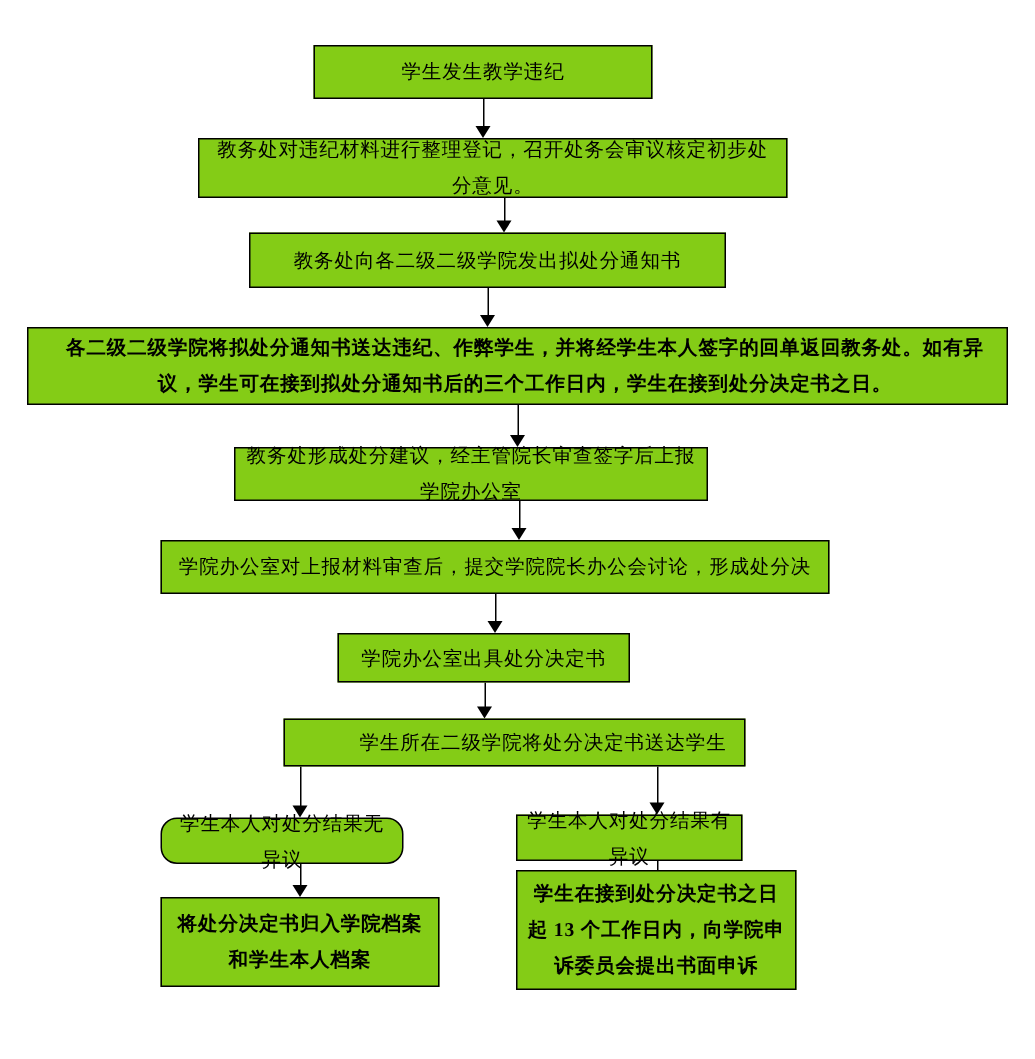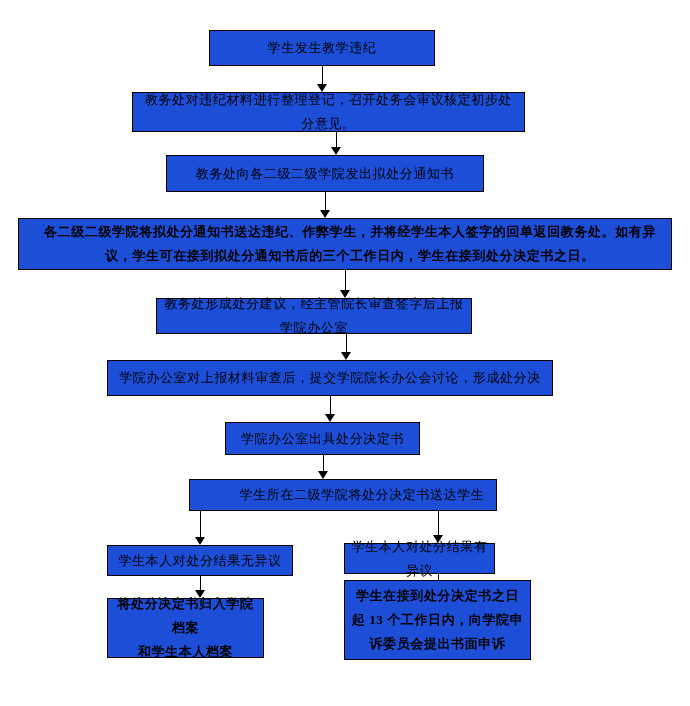--- a/index.html
+++ b/index.html
@@ -15,21 +15,21 @@
     position: relative;
     width: 690px;
     height: 706px;
     background: #ffffff;
     overflow: hidden;
   }
   .node {
     position: absolute;
     box-sizing: border-box;
     border: 1px solid #000000;
-    background: #1d4ed8;
+    background: #84cc16;
     display: flex;
     flex-direction: column;
     justify-content: center;
     align-items: center;
     font-size: 13px;
     line-height: 24px;
     letter-spacing: 0.6px;
     text-align: center;
     white-space: pre-wrap;
     padding: 0 6px;
@@ -99,18 +99,18 @@
 
   <div id="node-layer">
       <div class="node" style="left: 209px; top: 30px; width: 226px; height: 36px;"><span class="line">学生发生教学违纪</span></div>
       <div class="node" style="left: 95px; top: 92px; width: 393px; height: 40px; margin-left: 37px;"><span class="line">教务处对违纪材料进行整理登记，召开处务会审议核定初步处分意见。</span></div>
       <div class="node" style="left: 166px; top: 155px; width: 318px; height: 37px;"><span class="line">教务处向各二级二级学院发出拟处分通知书</span></div>
       <div class="node two-line-center align-left" style="left: 18px; top: 218px; width: 654px; height: 52px;"><span class="line">各二级二级学院将拟处分通知书送达违纪、作弊学生，并将经学生本人签字的回单返回教务处。如有异</span><span class="line">议，学生可在接到拟处分通知书后的三个工作日内，学生在接到处分决定书之日。</span></div>
       <div class="node" style="left: 156px; top: 298px; width: 316px; height: 36px;"><span class="line">教务处形成处分建议，经主管院长审查签字后上报学院办公室</span></div>
       <div class="node" style="left: 107px; top: 360px; width: 446px; height: 36px;"><span class="line">学院办公室对上报材料审查后，提交学院院长办公会讨论，形成处分决</span></div>
       <div class="node" style="left: 225px; top: 422px; width: 195px; height: 33px;"><span class="line">学院办公室出具处分决定书</span></div>
       <div class="node" style="left: 189px; top: 479px; width: 308px; height: 32px; padding-left: 44px;"><span class="line">学生所在二级学院将处分决定书送达学生</span></div>
-      <div class="node" style="left: 107px; top: 545px; width: 186px; height: 31px;"><span class="line">学生本人对处分结果无异议</span></div>
+      <div class="node" style="left: 107px; top: 545px; width: 162px; height: 31px; border-radius: 11px;"><span class="line">学生本人对处分结果无异议</span></div>
       <div class="node" style="left: 344px; top: 543px; width: 151px; height: 31px;"><span class="line">学生本人对处分结果有异议</span></div>
-      <div class="node two-line-center" style="left: 107px; top: 598px; width: 157px; height: 60px;"><span class="line">将处分决定书归入学院档案</span><span class="line">和学生本人档案</span></div>
+      <div class="node two-line-center" style="left: 107px; top: 598px; width: 186px; height: 60px;"><span class="line">将处分决定书归入学院档案</span><span class="line">和学生本人档案</span></div>
       <div class="node two-line-center" style="left: 344px; top: 580px; width: 187px; height: 80px;"><span class="line">学生在接到处分决定书之日</span><span class="line">起 13 个工作日内，向学院申</span><span class="line">诉委员会提出书面申诉</span></div>
     </div>
 </div>
 
 </body></html>

